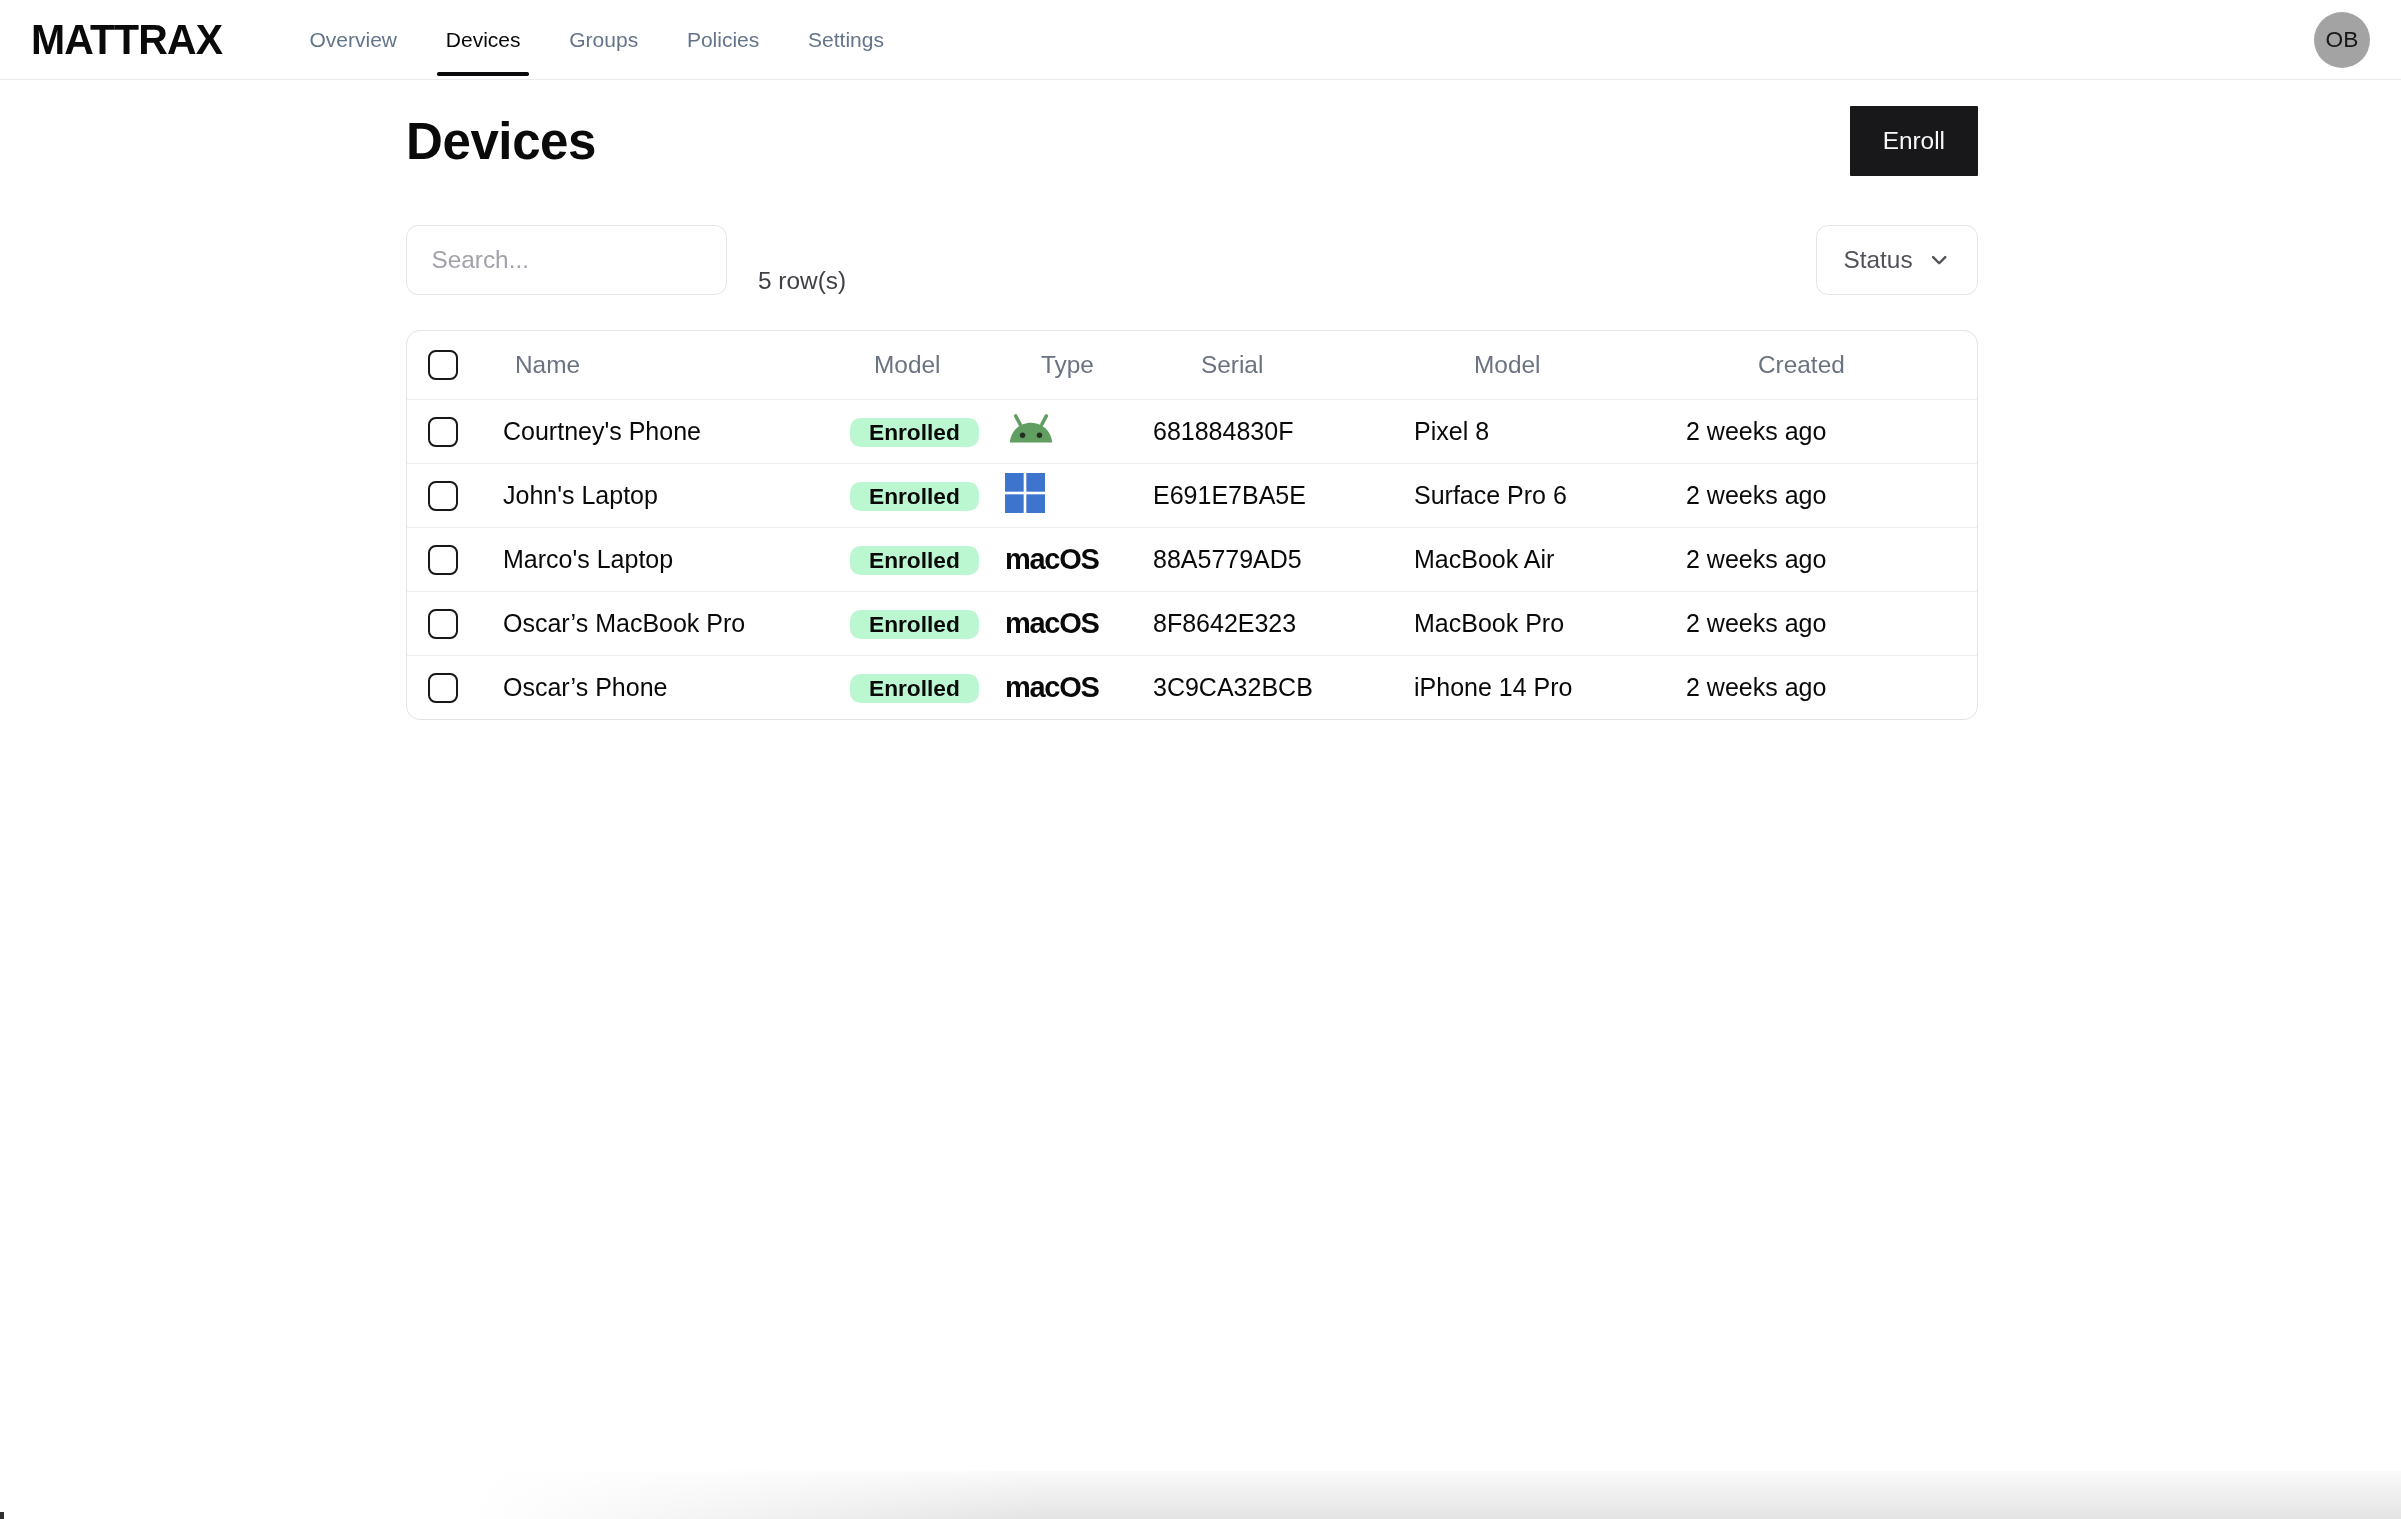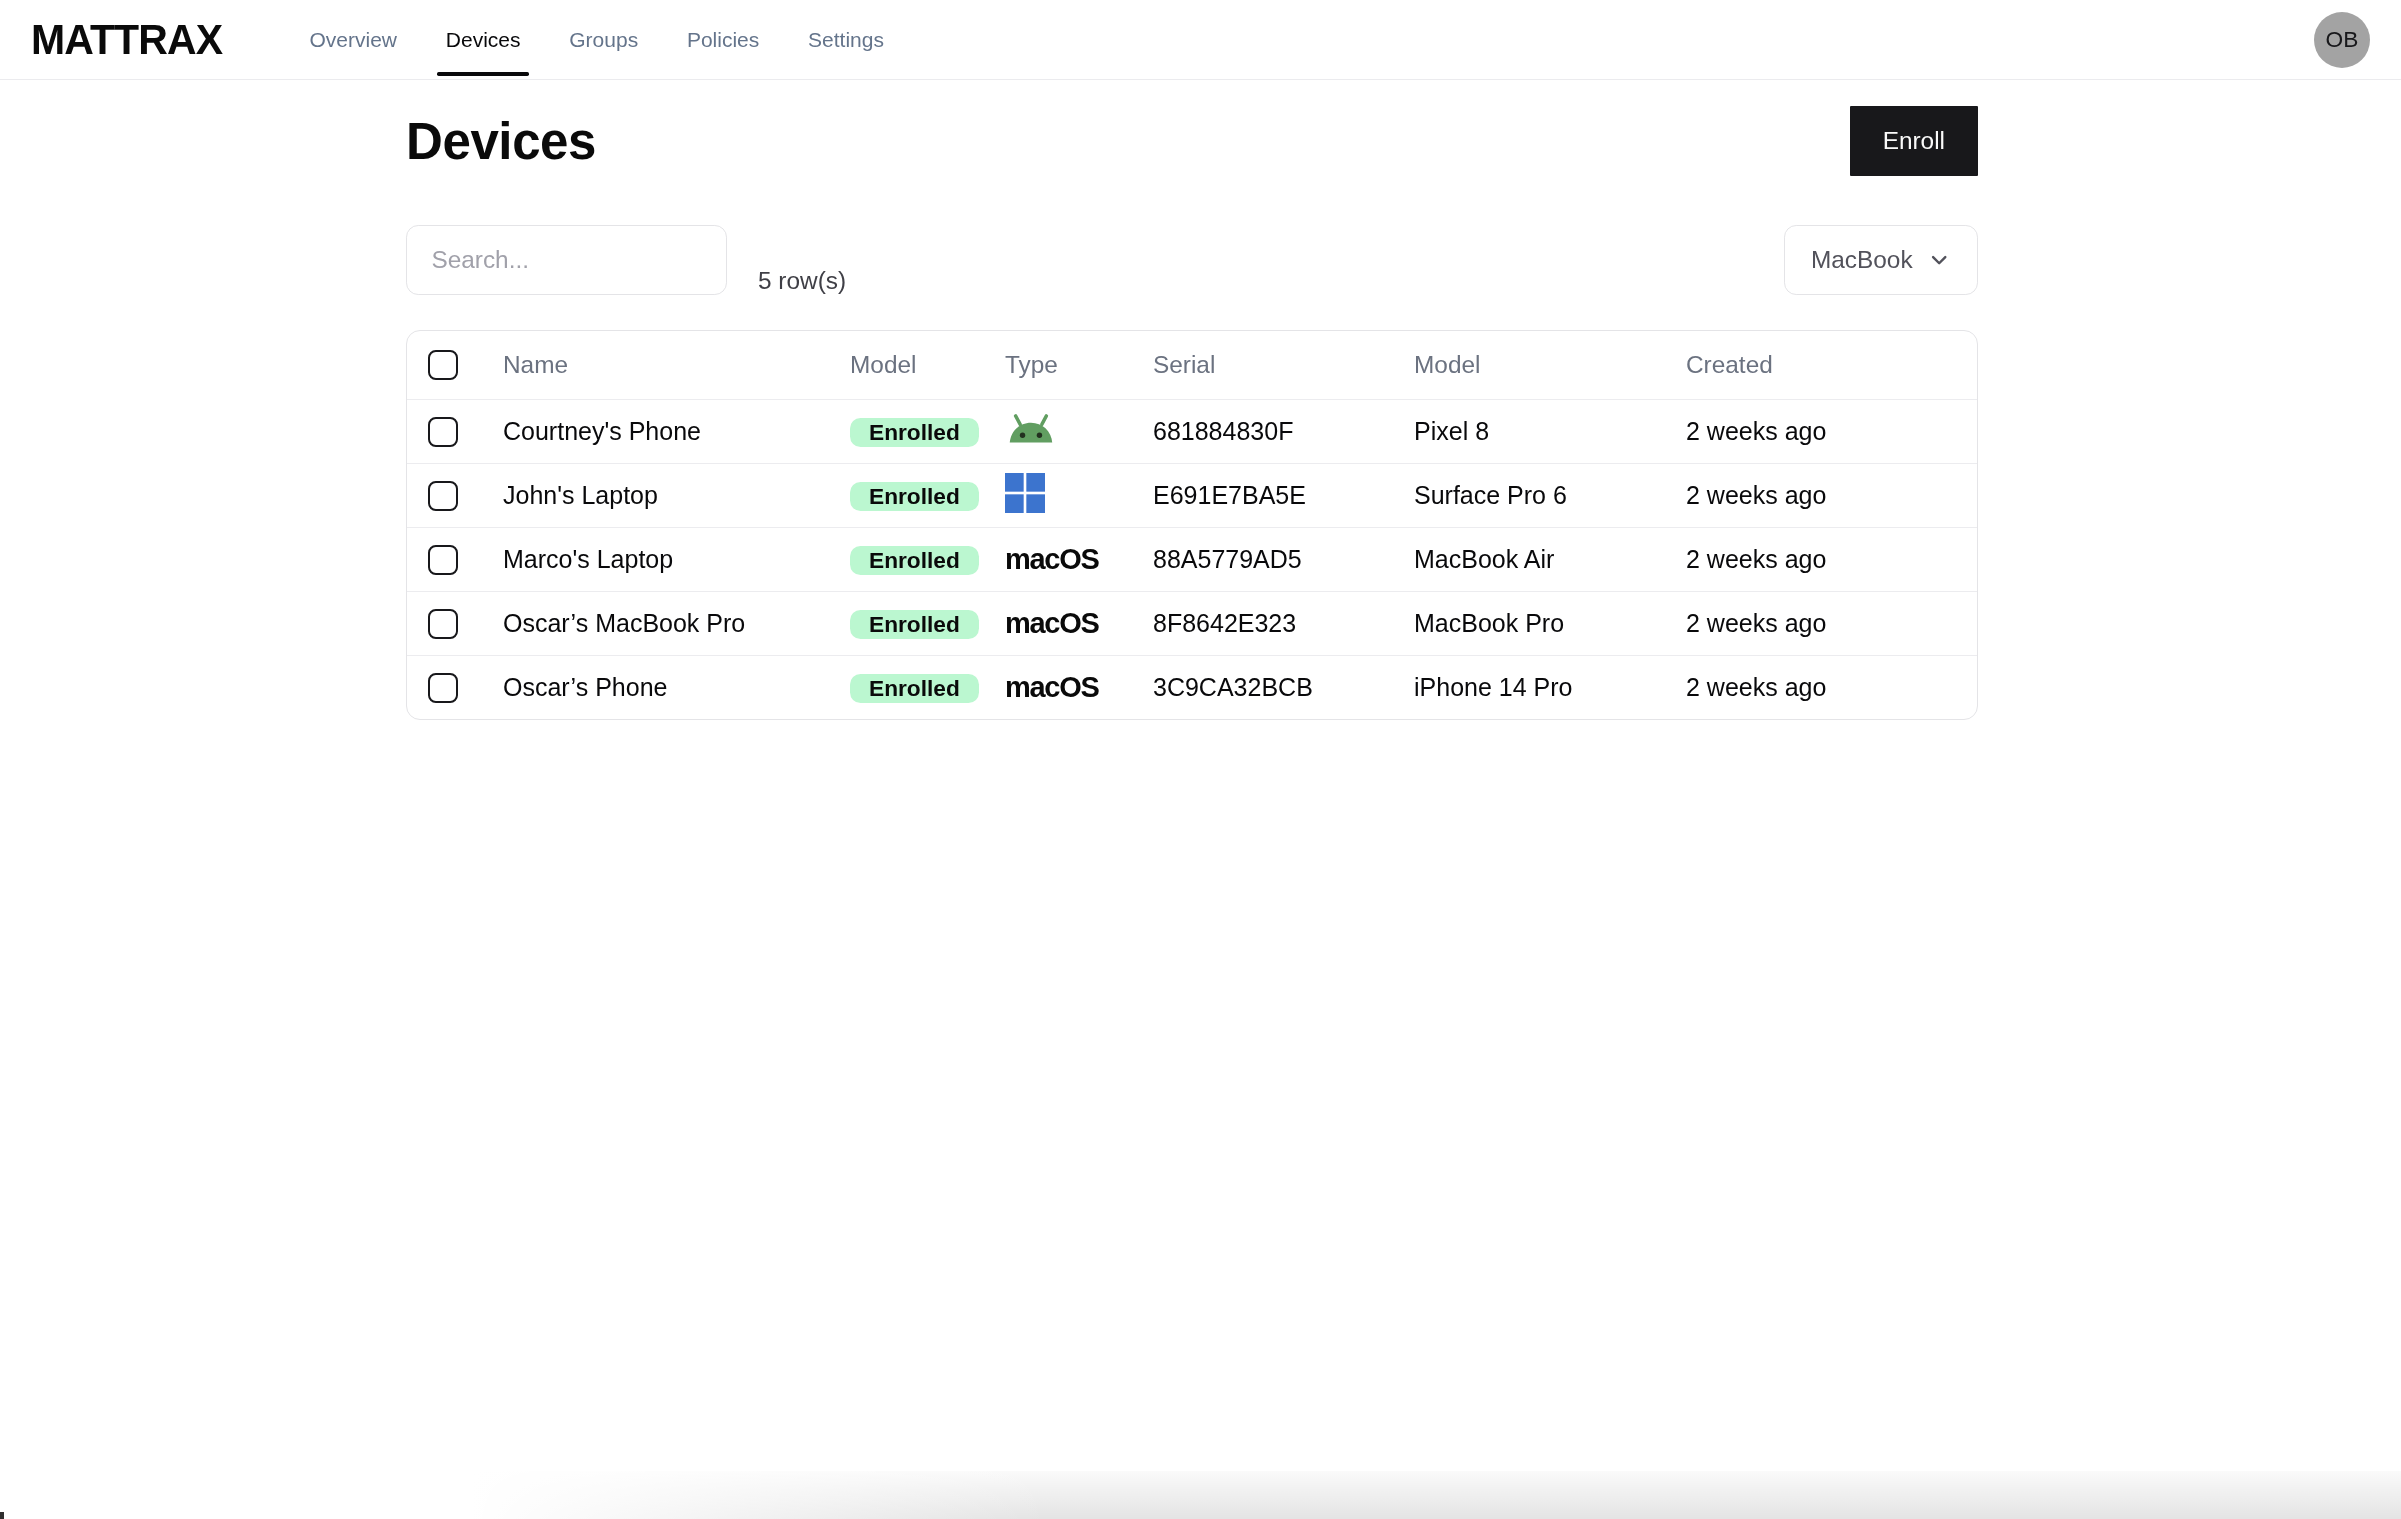--- a/index.html
+++ b/index.html
@@ -106,21 +106,21 @@
     background:#fff;
     overflow:hidden;
   }
   .trow{
     display:grid;
     grid-template-columns:75px 347px 155px 148px 261px 272px 1fr;
     align-items:center;
     padding-left:21px;
     box-sizing:border-box;
   }
-  .trow.thead{height:68px;}
+  .trow.thead{height:68px;gap:12px;}
   .trow.tbody{height:64px;border-top:1.7px solid #ececef;cursor:pointer;}
   .hcell{font-size:24.4px;font-weight:500;color:#6b7280;padding-right:14px;}
   .cell{font-size:25px;color:#09090b;padding-right:14px;white-space:nowrap;overflow:hidden;}
   .checkbox{
     width:30px;height:30px;
     border:2.6px solid #18181b;border-radius:7.8px;
     background:#fff;
     box-sizing:border-box;
     cursor:pointer;
   }
@@ -189,21 +189,21 @@
 
     <div class="title-row">
       <h1 class="page-title">Devices</h1>
       <button class="enroll-btn">Enroll</button>
     </div>
 
     <div class="toolbar">
       <input class="search-input" type="text" placeholder="Search..." style="">
       <span class="row-count">5 row(s)</span>
       <button class="columns-btn">
-        <span>MacBook</span>
+        <span>Status</span>
         <svg width="24.4" height="24.4" viewBox="0 0 24 24" fill="none" stroke="#52525b" stroke-width="2.4" stroke-linecap="round" stroke-linejoin="round">
           <polyline points="6 9 12 15 18 9"></polyline>
         </svg>
       </button>
     </div>
 
     <section class="card">
       <div class="trow thead">
         <div class="hcell">
           <div class="checkbox"></div>

